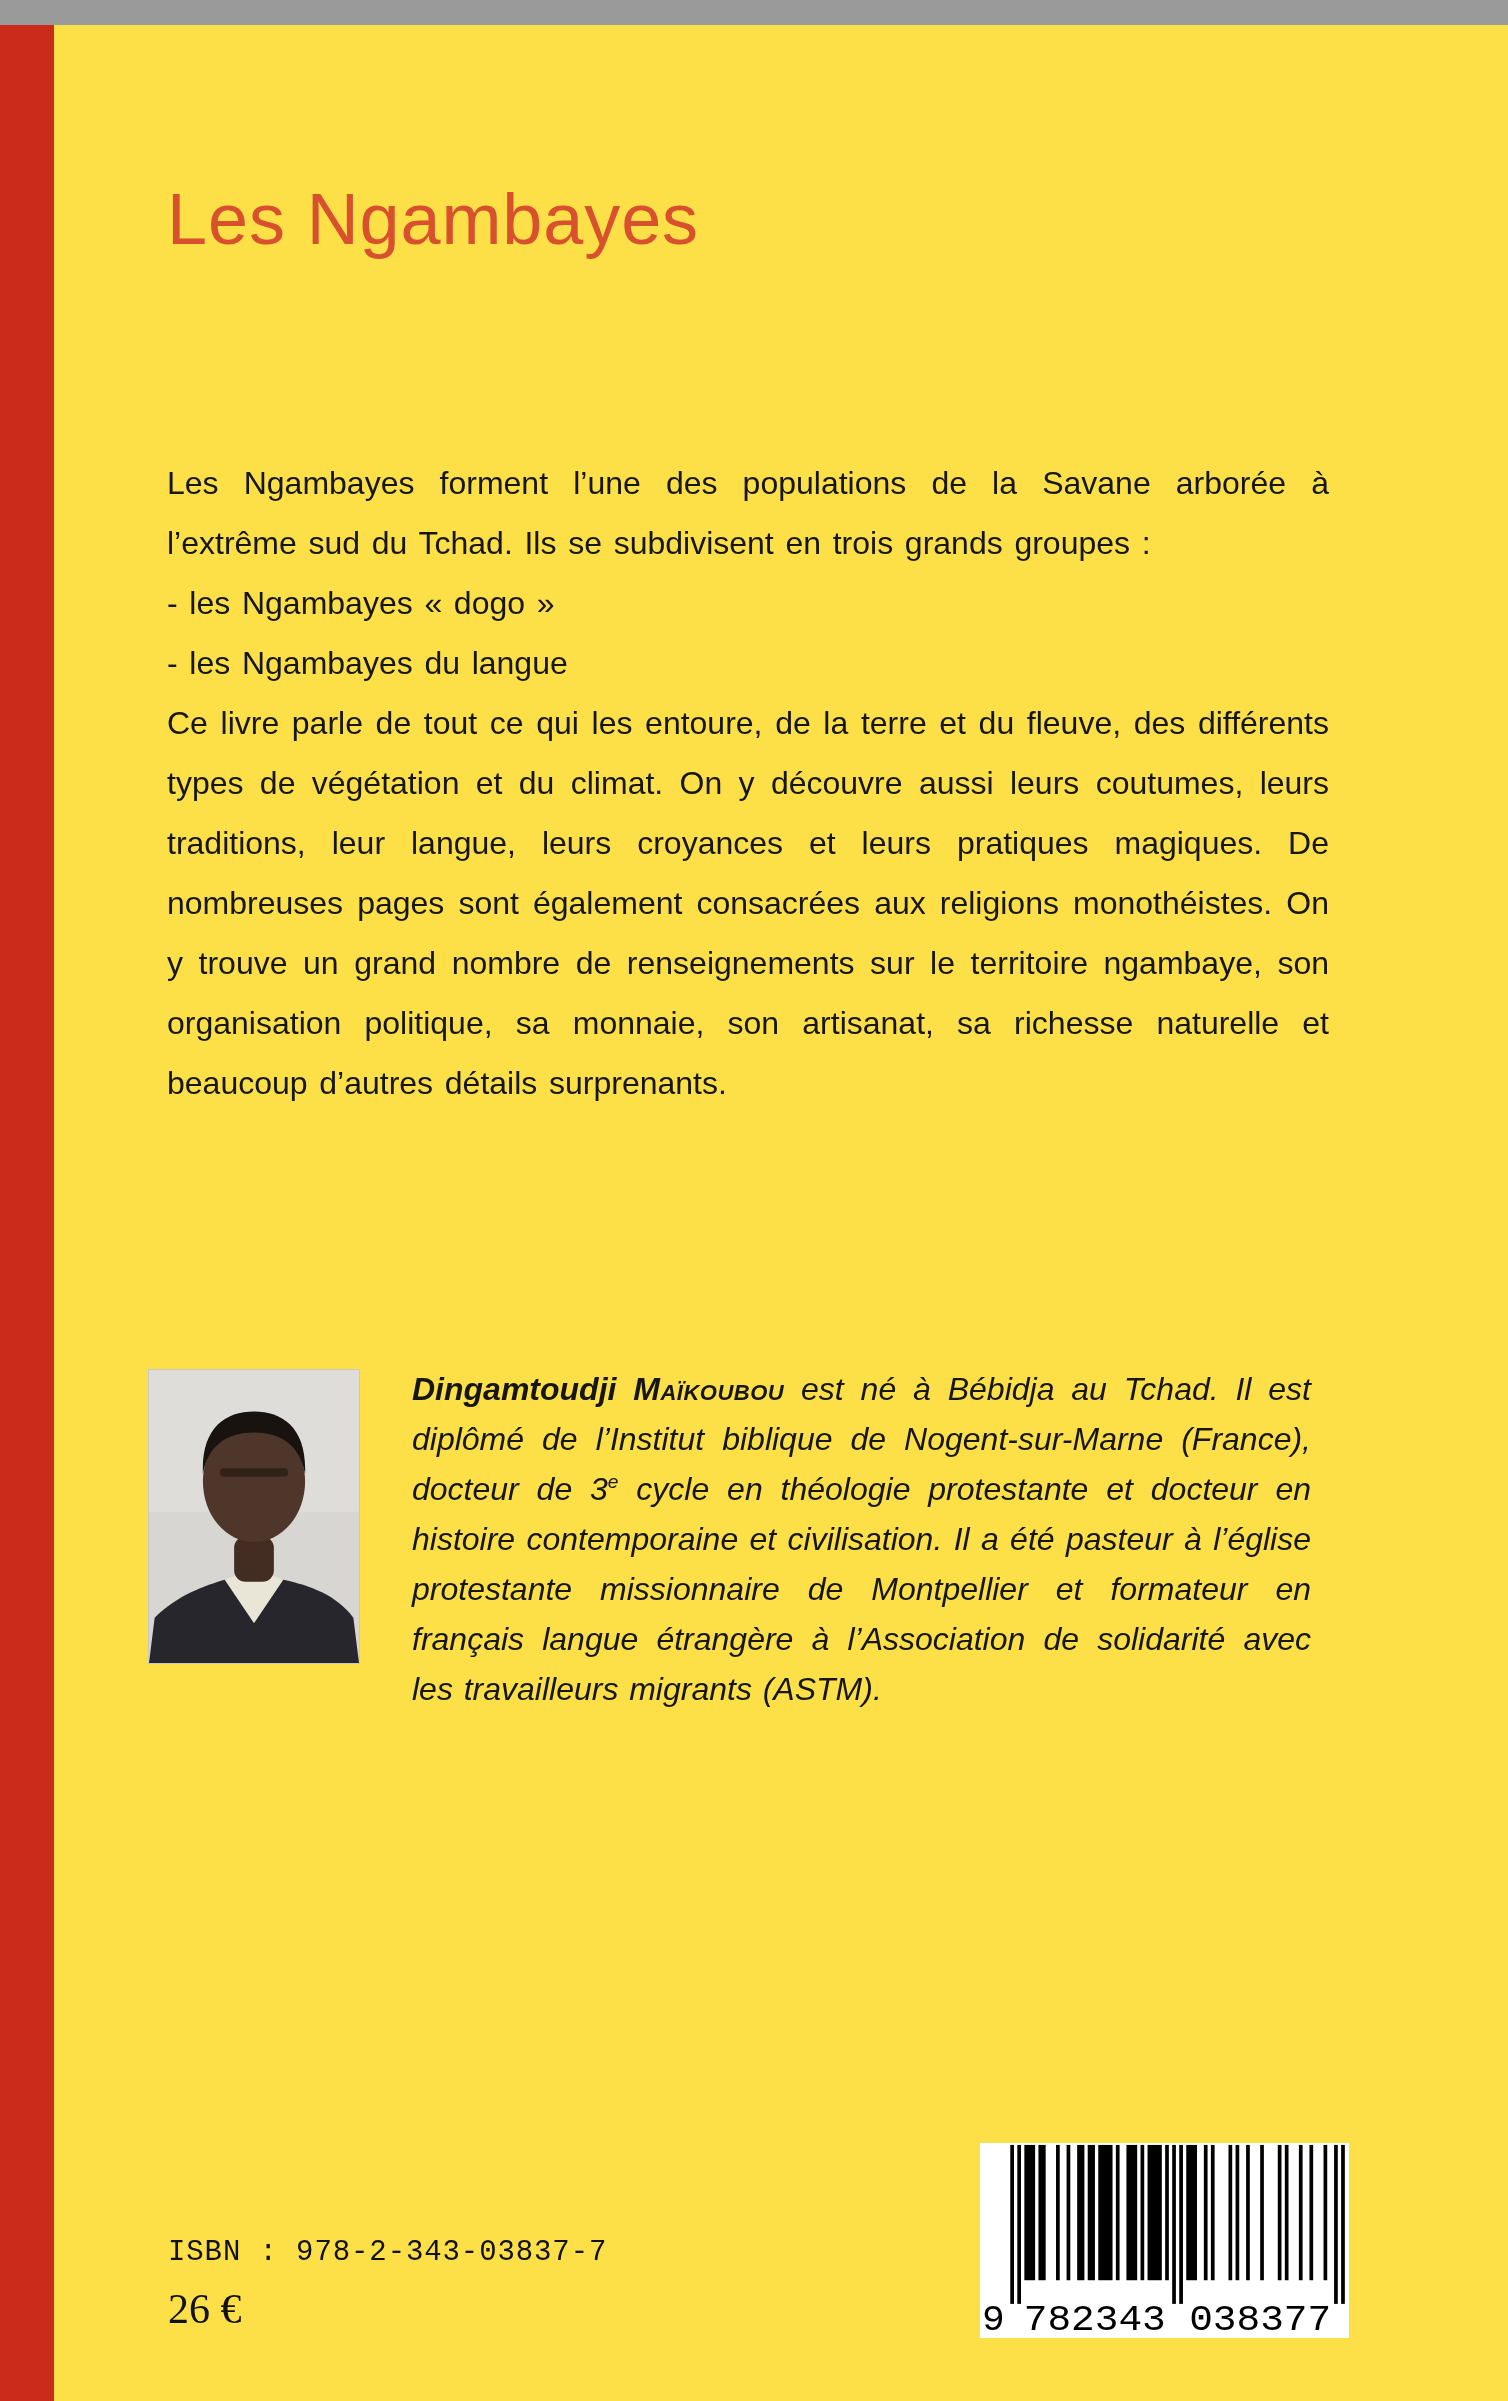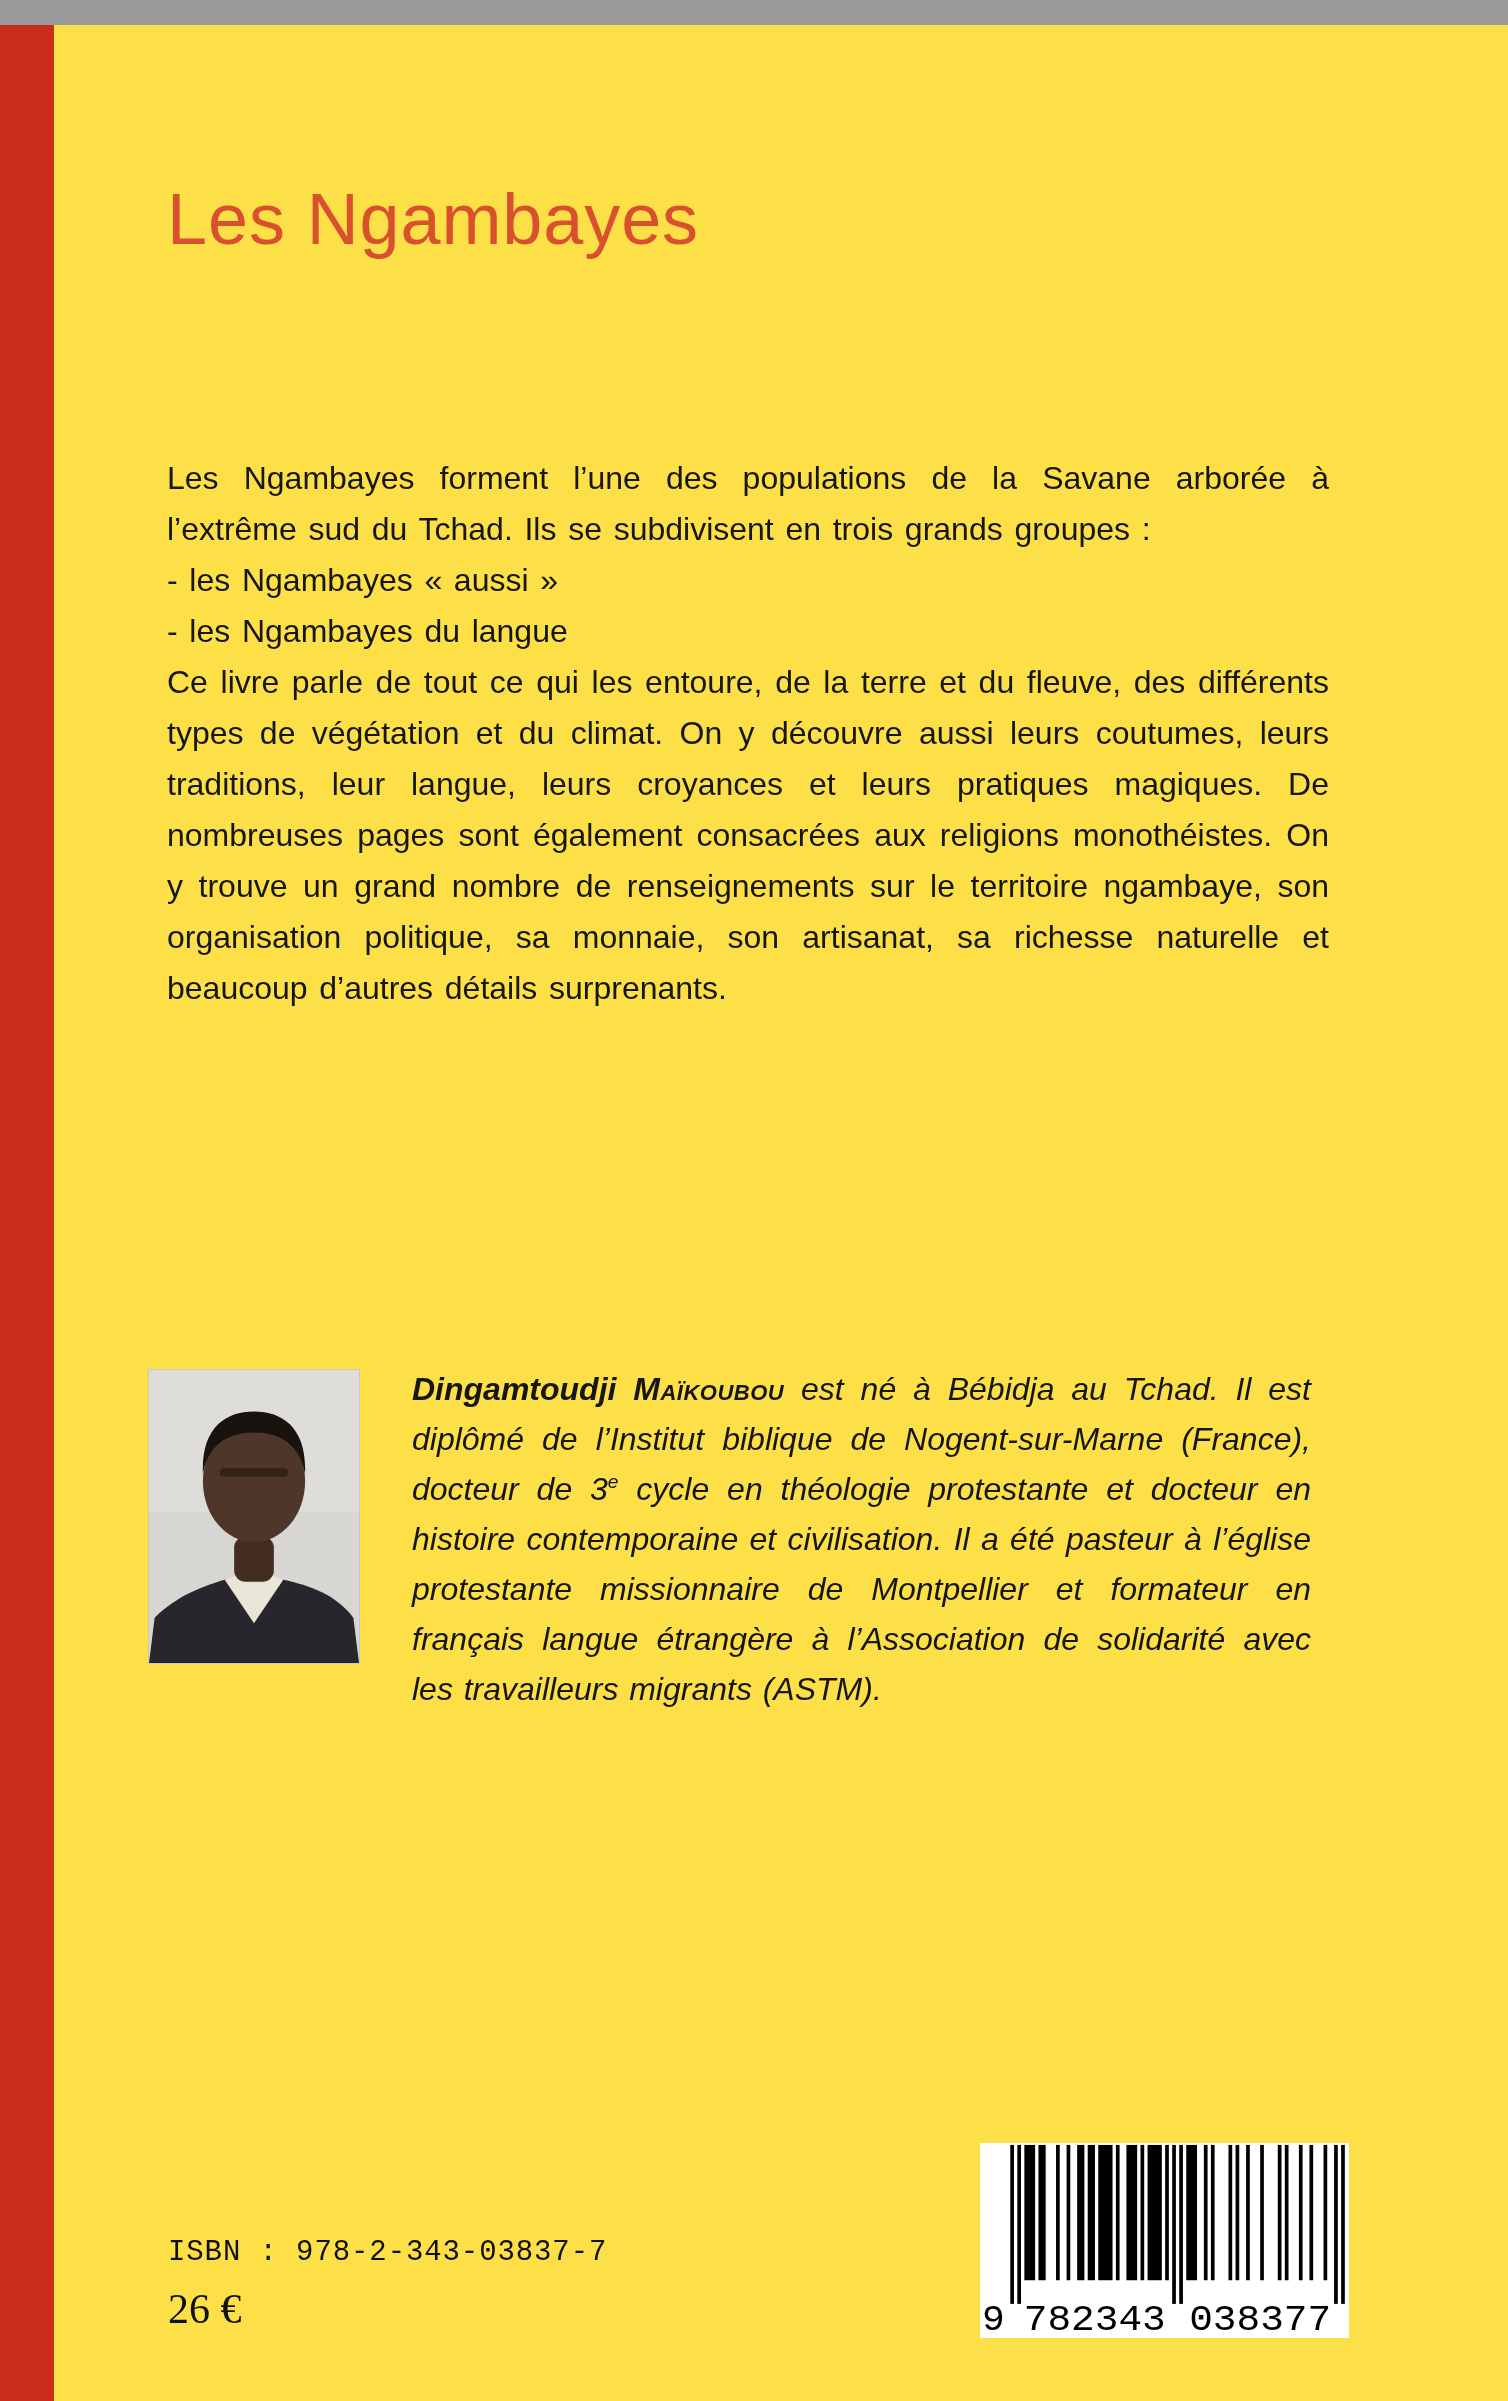--- a/index.html
+++ b/index.html
@@ -24,21 +24,21 @@
     color:#d8502e;
   }
   .subtitle{
     position:absolute;left:167px;top:280px;
     margin:0;
     font-size:37px;font-weight:400;
     color:#d8502e;
   }
   .synopsis{
     position:absolute;left:167px;top:428px;width:1162px;
-    font-size:32px;line-height:51px;
+    font-size:32px;line-height:60px;
     text-align:justify;word-spacing:2.8px;
   }
   .synopsis p{margin:0;}
   .bio{
     position:absolute;left:149px;top:1339px;width:1162px;
     font-size:32px;line-height:50px;
     font-style:italic;text-align:justify;word-spacing:1.9px;
   }
   .photo{
     float:left;
@@ -70,21 +70,21 @@
 <body>
 
 <div class="page">
 
   <div class="red-bar"></div>
 
   <h1 class="title">Les Ngambayes</h1>
 
   <div class="synopsis">
     <p>Les Ngambayes forment l’une des populations de la Savane arborée à l’extrême sud du Tchad. Ils se subdivisent en trois grands groupes :</p>
-    <p>- les Ngambayes « aussi »</p>
+    <p>- les Ngambayes « dogo »</p>
     <p>- les Ngambayes du langue</p>
     <p>Ce livre parle de tout ce qui les entoure, de la terre et du fleuve, des différents types de végétation et du climat. On y découvre aussi leurs coutumes, leurs traditions, leur langue, leurs croyances et leurs pratiques magiques. De nombreuses pages sont également consacrées aux religions monothéistes. On y trouve un grand nombre de renseignements sur le territoire ngambaye, son organisation politique, sa monnaie, son artisanat, sa richesse naturelle et beaucoup d’autres détails surprenants.</p>
   </div>
 
   <div class="bio">
     <div class="photo">
       <svg viewBox="0 0 222 310" width="210" height="293" preserveAspectRatio="none">
         <rect width="222" height="310" fill="#d7d6d2"></rect>
         <rect width="222" height="150" fill="#deddda"></rect>
         <path d="M0,310 L6,262 C30,238 60,228 80,222 L142,222 C170,228 198,238 216,262 L222,310 Z" fill="#26262c"></path>

